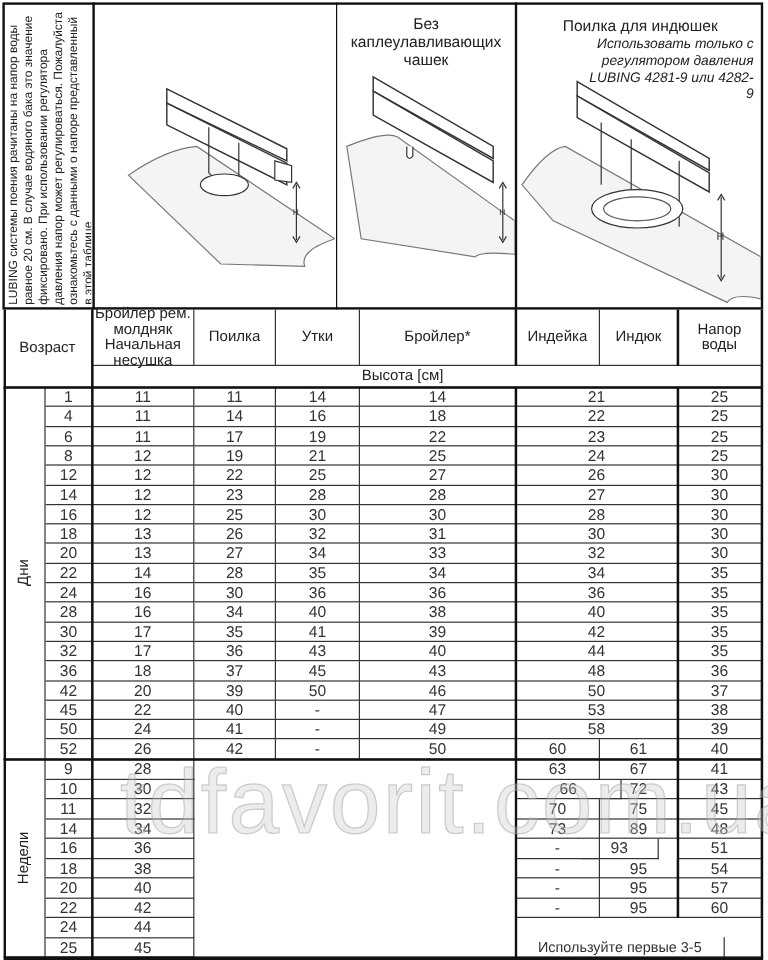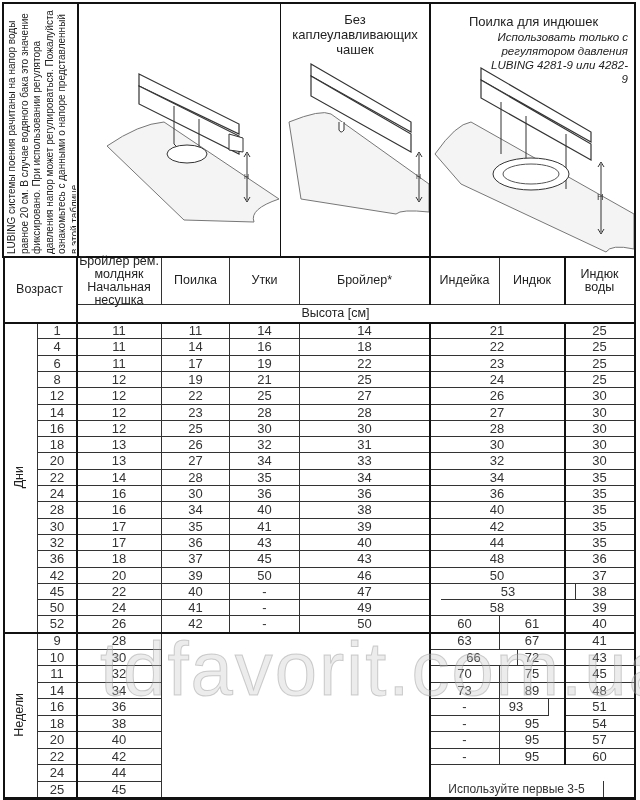--- a/index.html
+++ b/index.html
@@ -73,21 +73,21 @@
 </div>
 
 <div id="tbl" class="abs" style="left:0;top:0;width:640px;height:800px;">
     <div class="cell hdr" style="left: 77px; top: 258px; width: 85px; height: 47px;">Бройлер рем. молдняк Начальная несушка</div>
     <div class="cell hdr" style="left: 3px; top: 258px; width: 74px; height: 65px;">Возраст</div>
     <div class="cell hdr" style="left: 162px; top: 258px; width: 68px; height: 47px;">Поилка</div>
     <div class="cell hdr" style="left: 230px; top: 258px; width: 70px; height: 47px;">Утки</div>
     <div class="cell hdr" style="left: 300px; top: 258px; width: 130px; height: 47px;">Бройлер*</div>
     <div class="cell hdr" style="left: 430px; top: 258px; width: 70px; height: 47px;">Индейка</div>
     <div class="cell hdr" style="left: 500px; top: 258px; width: 65px; height: 47px;">Индюк</div>
-    <div class="cell hdr" style="left: 565px; top: 258px; width: 70px; height: 47px;">Индюк воды</div>
+    <div class="cell hdr" style="left: 565px; top: 258px; width: 70px; height: 47px;">Напор воды</div>
     <div class="cell hdr" style="left: 77px; top: 305px; width: 558px; height: 18px; padding-right: 40px;">Высота [см]</div>
     <div class="cell" style="left: 38px; top: 323px; width: 39px; height: 16px;">1</div>
     <div class="cell" style="left: 77px; top: 323px; width: 85px; height: 16px;">11</div>
     <div class="cell" style="left: 162px; top: 323px; width: 68px; height: 16px;">11</div>
     <div class="cell" style="left: 230px; top: 323px; width: 70px; height: 16px;">14</div>
     <div class="cell" style="left: 300px; top: 323px; width: 130px; height: 16px;">14</div>
     <div class="cell" style="left: 430px; top: 323px; width: 135px; height: 16px;">21</div>
     <div class="cell" style="left: 565px; top: 323px; width: 70px; height: 16px;">25</div>
     <div class="cell" style="left: 38px; top: 339px; width: 39px; height: 17px;">4</div>
     <div class="cell" style="left: 77px; top: 339px; width: 85px; height: 17px;">11</div>
@@ -192,21 +192,21 @@
     <div class="cell" style="left: 162px; top: 568px; width: 68px; height: 16px;">39</div>
     <div class="cell" style="left: 230px; top: 568px; width: 70px; height: 16px;">50</div>
     <div class="cell" style="left: 300px; top: 568px; width: 130px; height: 16px;">46</div>
     <div class="cell" style="left: 430px; top: 568px; width: 135px; height: 16px;">50</div>
     <div class="cell" style="left: 565px; top: 568px; width: 70px; height: 16px;">37</div>
     <div class="cell" style="left: 38px; top: 584px; width: 39px; height: 16px;">45</div>
     <div class="cell" style="left: 77px; top: 584px; width: 85px; height: 16px;">22</div>
     <div class="cell" style="left: 162px; top: 584px; width: 68px; height: 16px;">40</div>
     <div class="cell" style="left: 230px; top: 584px; width: 70px; height: 16px;">-</div>
     <div class="cell" style="left: 300px; top: 584px; width: 130px; height: 16px;">47</div>
-    <div class="cell" style="left: 430px; top: 584px; width: 135px; height: 16px; margin-left: 11px;">53</div>
+    <div class="cell" style="left: 430px; top: 584px; width: 135px; height: 16px;">53</div>
     <div class="cell" style="left: 565px; top: 584px; width: 70px; height: 16px;">38</div>
     <div class="cell" style="left: 38px; top: 600px; width: 39px; height: 16px;">50</div>
     <div class="cell" style="left: 77px; top: 600px; width: 85px; height: 16px;">24</div>
     <div class="cell" style="left: 162px; top: 600px; width: 68px; height: 16px;">41</div>
     <div class="cell" style="left: 230px; top: 600px; width: 70px; height: 16px;">-</div>
     <div class="cell" style="left: 300px; top: 600px; width: 130px; height: 16px;">49</div>
     <div class="cell" style="left: 430px; top: 600px; width: 135px; height: 16px;">58</div>
     <div class="cell" style="left: 565px; top: 600px; width: 70px; height: 16px;">39</div>
     <div class="cell" style="left: 38px; top: 616px; width: 39px; height: 17px;">52</div>
     <div class="cell" style="left: 77px; top: 616px; width: 85px; height: 17px;">26</div>

